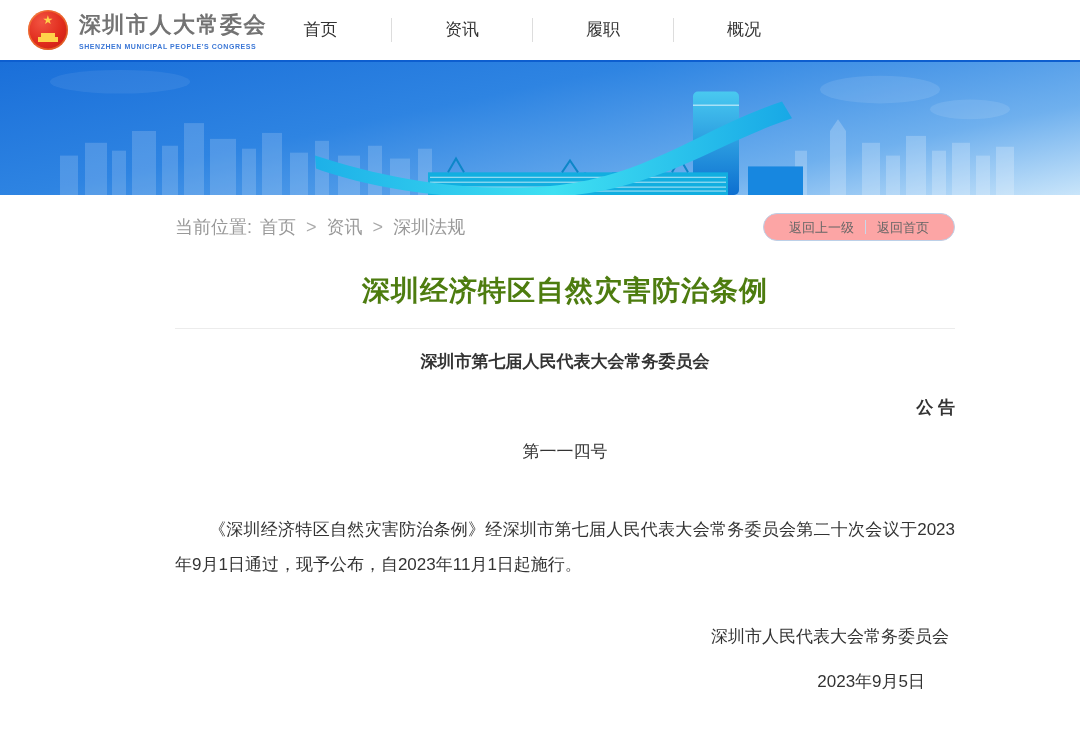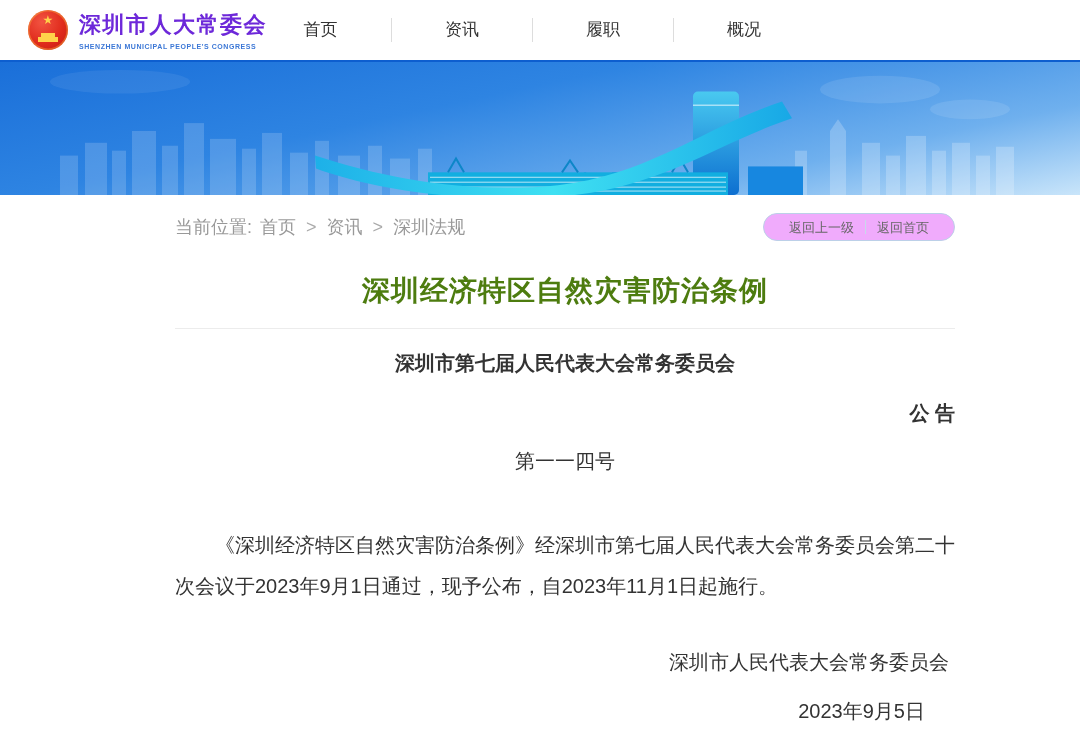--- a/index.html
+++ b/index.html
@@ -20,21 +20,21 @@
     position:relative; flex:0 0 auto;
     box-shadow: inset 0 0 0 1.5px rgba(255,205,70,.35);
   }
   .emblem .star { position:absolute; top:4px; left:0; right:0; text-align:center; color:#ffd24a; font-size:12px; line-height:1; }
   .emblem .gate {
     position:absolute; bottom:8px; left:50%; transform:translateX(-50%);
     width:20px; height:9px; background:#ffd24a;
     clip-path:polygon(0 100%,0 45%,15% 45%,15% 0,85% 0,85% 45%,100% 45%,100% 100%);
   }
   .logo-text { margin-left:11px; }
-  .logo-title { color:#6d28d9; font-size:22px; font-weight:bold; letter-spacing:1.5px; white-space:nowrap; }
+  .logo-title { color:#737373; font-size:22px; font-weight:bold; letter-spacing:1.5px; white-space:nowrap; }
   .logo-sub { color:#3b77d6; font-size:7px; font-weight:bold; letter-spacing:.55px; margin-top:3px; white-space:nowrap; }
 
   .main-nav { position:absolute; left:250px; top:0; height:60px; display:flex; align-items:center; }
   .nav-item { width:141px; text-align:center; font-size:17px; color:#333; cursor:pointer; line-height:24px; }
   .nav-item + .nav-item { border-left:1px solid #ddd; }
 
   
   .banner {
     height:135px; position:relative; overflow:hidden;
     border-top:2px solid #0d5ecf;
@@ -43,29 +43,29 @@
   .banner svg { position:absolute; inset:0; width:100%; height:100%; display:block; }
 
   
   .content { width:780px; margin-left:175px; }
 
   .toolbar-row { display:flex; justify-content:space-between; align-items:center; margin-top:17px; height:30px; }
   .breadcrumb { font-size:18px; color:#999; }
   .breadcrumb a { color:#999; text-decoration:none; margin:0 3px; cursor:pointer; }
   .breadcrumb .sep { margin:0 2px; color:#aaa; }
 
-  .pill { display:flex; align-items:center; border:1px solid #bcd0e8; border-radius:15px; height:28px; padding:0 14px; background:#f0abfc; }
+  .pill { display:flex; align-items:center; border:1px solid #bcd0e8; border-radius:15px; height:28px; padding:0 14px; background:#fca5a5; }
   .pill button { background:none; border:none; font-size:13px; color:#666; cursor:pointer; padding:0 11px; font-family:inherit; line-height:1; }
   .pill-divider { width:1px; height:14px; background:#c9d8ea; }
 
   .article-title { text-align:center; font-size:28px; color:#4d7c0f; font-weight:700; letter-spacing:1px; margin:30px 0 0; }
   .pub-date { text-align:center; color:#9b9b9b; font-size:14px; margin-top:17px; }
   .title-divider { border:none; border-top:1px solid #ececec; margin:18px 0 0; }
 
-  .article-body { padding-top:21px; font-size:20px; color:#333; }
+  .article-body { padding-top:21px; font-size:17px; color:#333; }
   .line { margin:0; text-align:center; }
   .bold { font-weight:bold; }
   .notice-heading { margin-top:23px;text-align:right; }
   .notice-number { margin-top:21px; }
   .body-para { margin:50px 0 0; text-indent:2em; line-height:2.05; text-align:justify; }
   .signature { text-align:right; margin-top:42px; }
   .signature .sig-name { margin:0 6px 0 0; }
   .signature .sig-date { margin:22px 30px 16px 0; }
 </style>
 </head>

